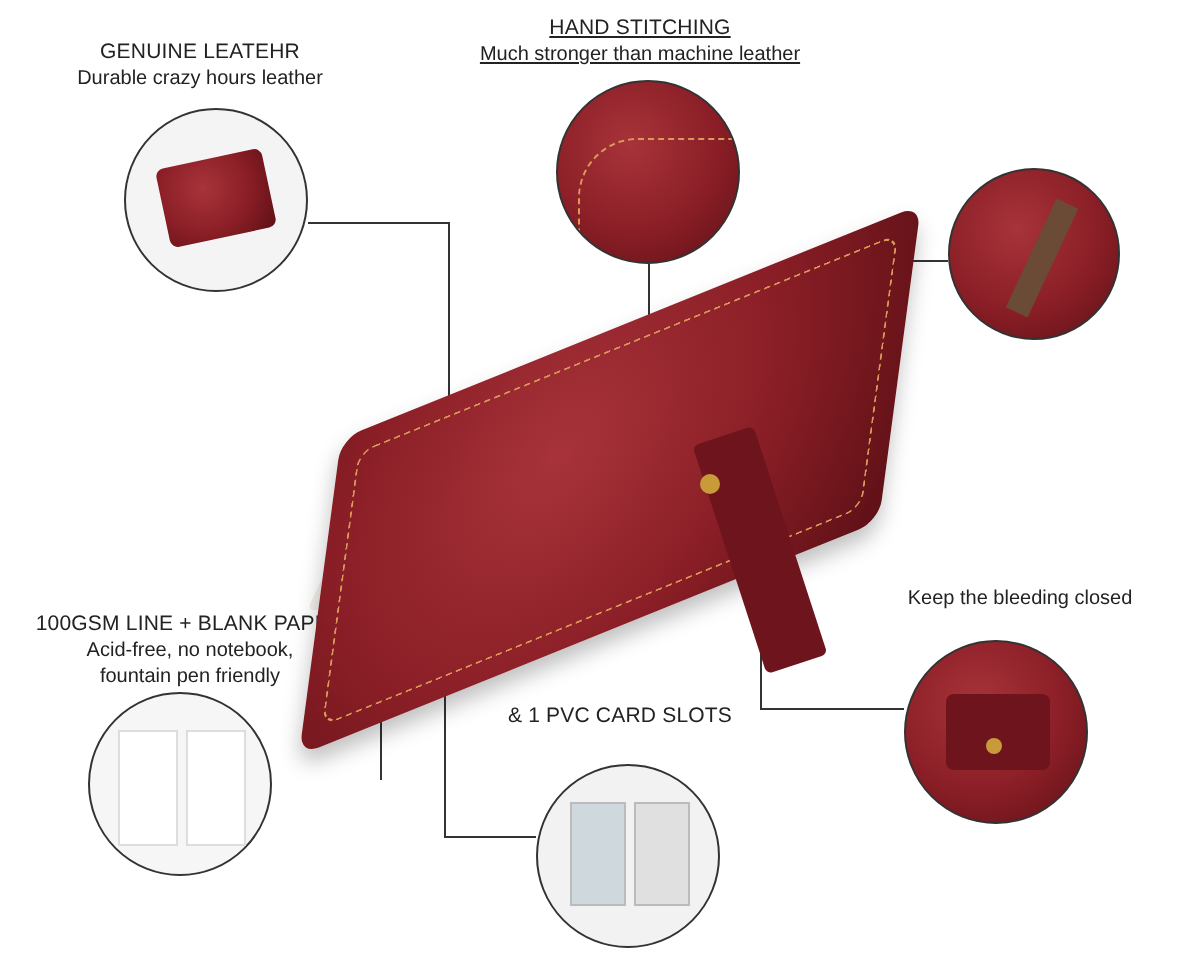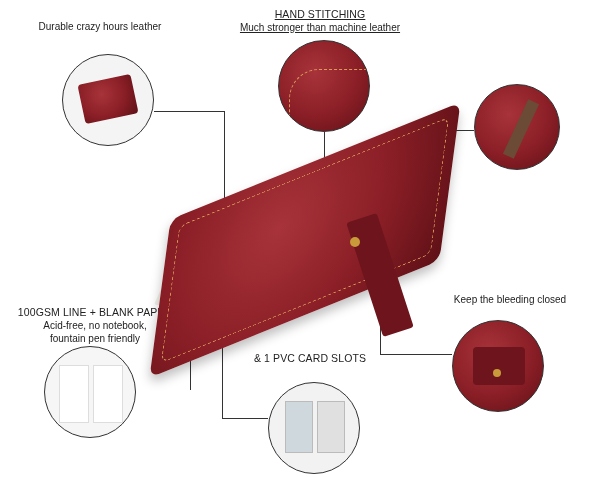--- a/index.html
+++ b/index.html
@@ -9,20 +9,21 @@
   .label .s{display:block;font-size:10px;}
   .circle{position:absolute;border-radius:50%;border:1px solid #333;overflow:hidden;box-sizing:border-box;}
   .line{position:absolute;background:#333;}
   .leather{background:radial-gradient(circle at 40% 35%,#a8333a 0%,#8a1e26 55%,#5e1016 100%);}
   .stitch{position:absolute;border:1.2px dashed #d99a5a;}
 </style>
 </head>
 <body>
 
 <div class="label" style="left:20px;top:20px;width:160px;">
+  <span class="t">GENUINE LEATEHR</span>
   <span class="s">Durable crazy hours leather</span>
 </div>
 <div class="label" style="left:220px;top:8px;width:200px;text-decoration:underline;">
   <span class="t">HAND STITCHING</span>
   <span class="s">Much stronger than machine leather</span>
 </div>
 <div class="label" style="left:470px;top:78px;width:100px;margin-top:16px;">
   <span class="t">PEN LOOP</span>
 </div>
 <div class="label" style="left:430px;top:293px;width:160px;">

